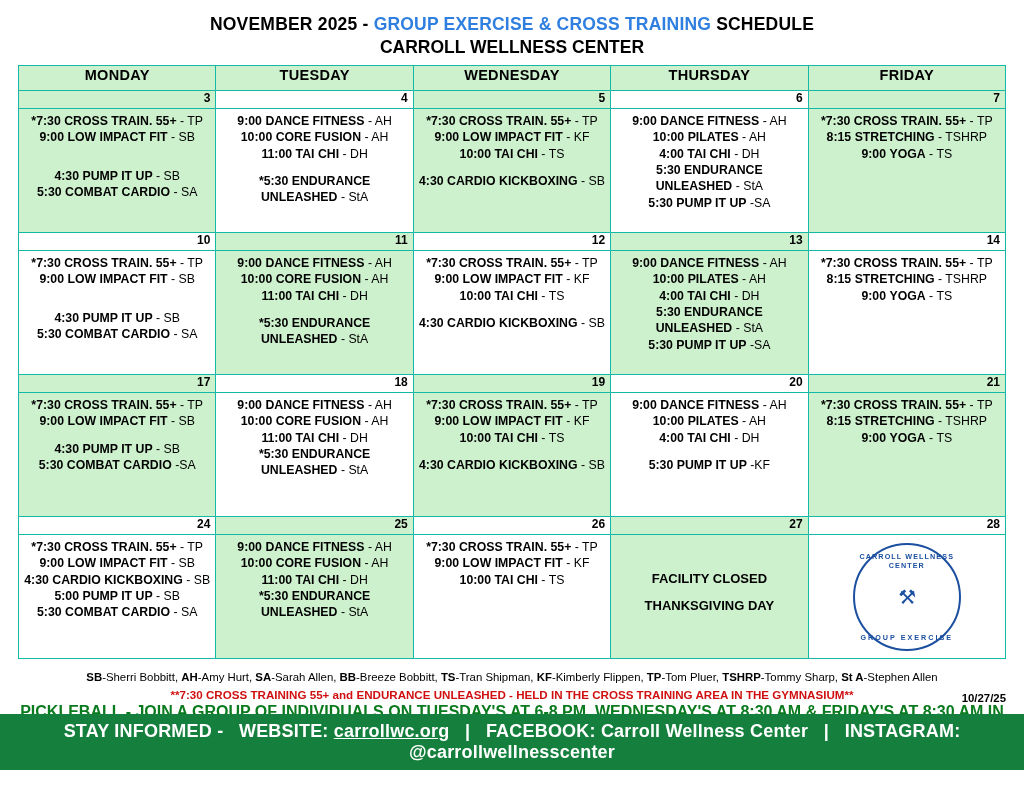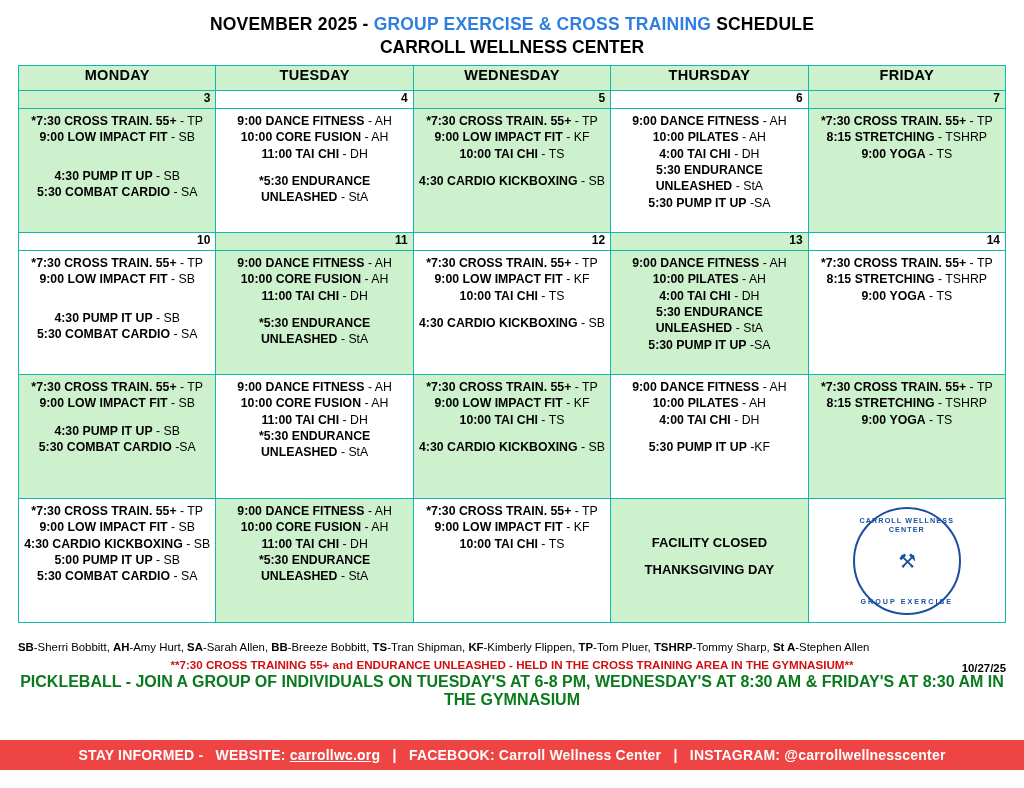--- a/index.html
+++ b/index.html
@@ -90,41 +90,42 @@
     font-size:7.2px;font-weight:bold;color:#1b4fa0;letter-spacing:1.1px;
   }
   .logo .ring-txt-top{top:7px;}
   .logo .ring-txt-bot{bottom:7px;letter-spacing:2px;}
   .logo .mid{
     position:absolute;top:50%;left:50%;transform:translate(-50%,-50%);
     font-size:20px;color:#1b4fa0;letter-spacing:-1px;
   }
   
   .legend{
-    margin-top:16px;
+    margin-top:10px;
     font-size:11.4px;
+    text-align:center;
     line-height:1.5;
   }
   .legend b{font-weight:bold;}
   .note-red{
     color:#d01010;font-weight:bold;font-size:11.6px;text-align:center;
     margin-top:2px;position:relative;
   }
   .note-green{
     color:#0a7a1e;font-weight:bold;font-size:16px;text-align:center;margin-top:2px;
   }
   .datestamp{
     position:absolute;right:0;top:4px;color:#000;font-weight:bold;font-size:11.4px;
   }
   .bluebar{
     position:absolute;left:0;right:0;bottom:18px;
-    background:#ef4444;
+    background:#15803d;
     color:#fff;
     text-align:center;
-    font-size:14px;
+    font-size:18px;
     font-weight:bold;
     padding:7px 0;
     letter-spacing:.2px;
   }
   .bluebar u{text-decoration:underline;}
 </style>
 </head>
 <body>
 
 <div class="page">
@@ -229,20 +230,27 @@
             <div class="ev"><span class="t"></span> <span class="n">UNLEASHED</span> <span class="in">- StA</span></div>
             <div class="ev"><span class="t">5:30</span> <span class="n">PUMP IT UP</span> <span class="in">-SA</span></div>
           </td>
           <td class="daycell">
             <div class="ev"><span class="t">*7:30</span> <span class="n">CROSS TRAIN. 55+</span> <span class="in">- TP</span></div>
             <div class="ev"><span class="t">8:15</span> <span class="n">STRETCHING</span> <span class="in">- TSHRP</span></div>
             <div class="ev"><span class="t">9:00</span> <span class="n">YOGA</span> <span class="in">- TS</span></div>
           </td>
         </tr>
         <tr>
+          <td class="datecell green">17</td>
+          <td class="datecell">18</td>
+          <td class="datecell green">19</td>
+          <td class="datecell">20</td>
+          <td class="datecell green">21</td>
+        </tr>
+        <tr>
           <td class="daycell green">
             <div class="ev"><span class="t">*7:30</span> <span class="n">CROSS TRAIN. 55+</span> <span class="in">- TP</span></div>
             <div class="ev"><span class="t">9:00</span> <span class="n">LOW IMPACT FIT</span> <span class="in">- SB</span></div>
             <div class="spacer"></div>
             <div class="ev"><span class="t">4:30</span> <span class="n">PUMP IT UP</span> <span class="in">- SB</span></div>
             <div class="ev"><span class="t">5:30</span> <span class="n">COMBAT CARDIO</span> <span class="in">-SA</span></div>
           </td>
           <td class="daycell">
             <div class="ev"><span class="t">9:00</span> <span class="n">DANCE FITNESS</span> <span class="in">- AH</span></div>
             <div class="ev"><span class="t">10:00</span> <span class="n">CORE FUSION</span> <span class="in">- AH</span></div>
@@ -262,20 +270,27 @@
             <div class="ev"><span class="t">10:00</span> <span class="n">PILATES</span> <span class="in">- AH</span></div>
             <div class="ev"><span class="t">4:00</span> <span class="n">TAI CHI</span> <span class="in">- DH</span></div>
             <div class="spacer"></div>
             <div class="ev"><span class="t">5:30</span> <span class="n">PUMP IT UP</span> <span class="in">-KF</span></div>
           </td>
           <td class="daycell green">
             <div class="ev"><span class="t">*7:30</span> <span class="n">CROSS TRAIN. 55+</span> <span class="in">- TP</span></div>
             <div class="ev"><span class="t">8:15</span> <span class="n">STRETCHING</span> <span class="in">- TSHRP</span></div>
             <div class="ev"><span class="t">9:00</span> <span class="n">YOGA</span> <span class="in">- TS</span></div>
           </td>
+        </tr>
+        <tr>
+          <td class="datecell">24</td>
+          <td class="datecell green">25</td>
+          <td class="datecell">26</td>
+          <td class="datecell green">27</td>
+          <td class="datecell">28</td>
         </tr>
         <tr>
           <td class="daycell">
             <div class="ev"><span class="t">*7:30</span> <span class="n">CROSS TRAIN. 55+</span> <span class="in">- TP</span></div>
             <div class="ev"><span class="t">9:00</span> <span class="n">LOW IMPACT FIT</span> <span class="in">- SB</span></div>
             <div class="ev"><span class="t">4:30</span> <span class="n">CARDIO KICKBOXING</span> <span class="in">- SB</span></div>
             <div class="ev"><span class="t">5:00</span> <span class="n">PUMP IT UP</span> <span class="in">- SB</span></div>
             <div class="ev"><span class="t">5:30</span> <span class="n">COMBAT CARDIO</span> <span class="in">- SA</span></div>
           </td>
           <td class="daycell green">

